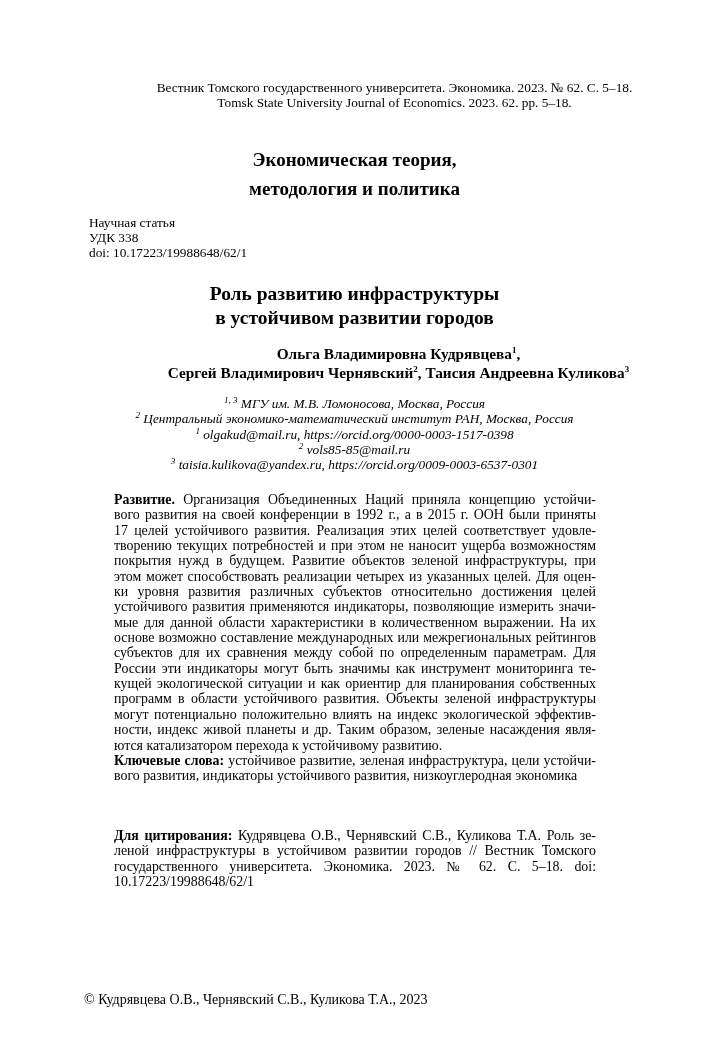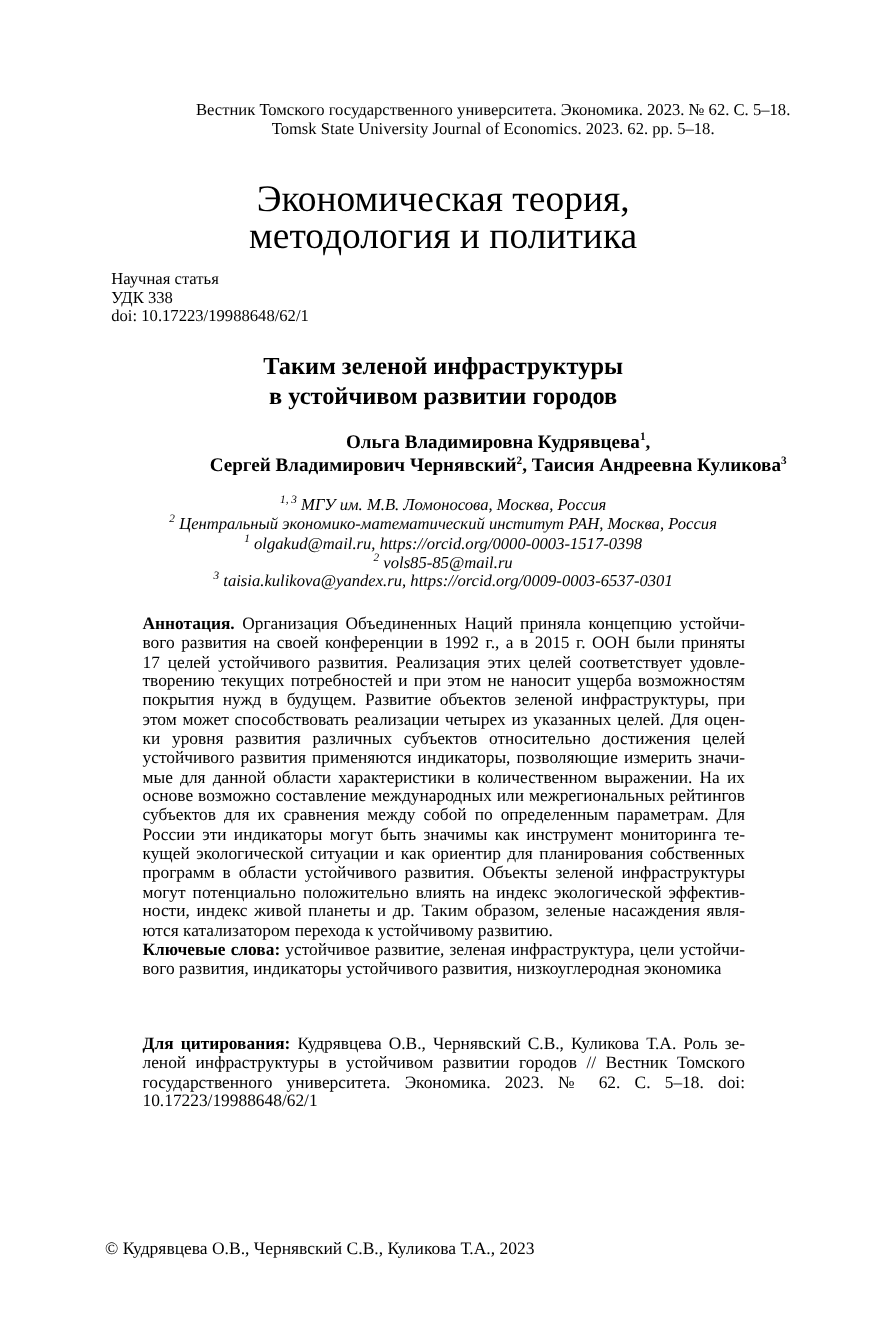--- a/index.html
+++ b/index.html
@@ -1,21 +1,21 @@
 <!DOCTYPE html>
 <html><head>
   <meta charset="utf-8">
   <style>
     html, body { margin: 0; padding: 0; background: #ffffff; }
     body { width: 709px; height: 1062px; position: relative; overflow: hidden;
            font-family: "Liberation Serif", serif; color: #000; }
     .abs { position: absolute; }
     .center { text-align: center; left: 0; width: 709px; }
     .header-line { font-size: 13.3px; line-height: 15px; padding-left: 40px; }
-    .section-title { font-size: 30px; font-weight: normal; line-height: 29px; }
+    .section-title { font-size: 19px; font-weight: bold; line-height: 29px; }
     .meta { left: 89px; font-size: 13.3px; line-height: 15px; }
     .article-title { font-size: 19.5px; font-weight: bold; line-height: 24px; }
     .authors { font-size: 15.3px; font-weight: bold; line-height: 19px; padding-left: 44px; }
     .authors sup, .aff sup { font-size: 9px; vertical-align: super; line-height: 0; }
     .aff { font-size: 13.3px; font-style: italic; line-height: 15.3px; }
     .body-block { left: 114px; width: 482px; font-size: 13.9px; line-height: 15.35px; }
     .jl { display: block; text-align: justify; text-align-last: justify; height: 15.35px; white-space: nowrap; }
     .ll { display: block; text-align: left; height: 15.35px; white-space: nowrap; }
     .b { font-weight: bold; }
     .footer { left: 84px; font-size: 14px; line-height: 15px; text-align: center; }
@@ -33,21 +33,21 @@
   <div>методология и политика</div>
 </div>
 
 <div class="abs meta" style="top:215px;">
   <div>Научная статья</div>
   <div>УДК 338</div>
   <div>doi: 10.17223/19988648/62/1</div>
 </div>
 
 <div class="abs center article-title" style="top:282px;">
-  <div>Таким зеленой инфраструктуры</div>
+  <div>Роль развитию инфраструктуры</div>
   <div>в устойчивом развитии городов</div>
 </div>
 
 <div class="abs center authors" style="top:344px;">
   <div>
     <span>Ольга Владимировна Кудрявцева</span><sup>1</sup><span>,</span>
   </div>
   <div>
     <span>Сергей Владимирович Чернявский</span><sup>2</sup><span>, </span><span>Таисия Андреевна Куликова</span><sup>3</sup>
   </div>
@@ -55,21 +55,21 @@
 
 <div class="abs center aff" style="top:396px;">
   <div><sup>1, 3</sup> <span>МГУ им. М.В. Ломоносова, Москва, Россия</span></div>
   <div><sup>2</sup> <span>Центральный экономико-математический институт РАН, Москва, Россия</span></div>
   <div><sup>1</sup> <span>olgakud@mail.ru, https://orcid.org/0000-0003-1517-0398</span></div>
   <div><sup>2</sup> <span>vols85-85@mail.ru</span></div>
   <div><sup>3</sup> <span>taisia.kulikova@yandex.ru, https://orcid.org/0009-0003-6537-0301</span></div>
 </div>
 
 <div class="abs body-block" style="top:492px;">
-  <span class="jl" style="white-space: nowrap; word-spacing: 0px; text-align: left;"><span class="b">Аннотация.</span><span> Организация Объединенных Наций приняла концепцию устойчи-</span></span>
+  <span class="jl" style="white-space: nowrap; word-spacing: 0px; text-align: left;"><span class="b">Развитие.</span><span> Организация Объединенных Наций приняла концепцию устойчи-</span></span>
   <span class="jl" style="white-space: nowrap; word-spacing: 0px; text-align: left;">вого развития на своей конференции в 1992 г., а в 2015 г. ООН были приняты</span>
   <span class="jl" style="white-space: nowrap; word-spacing: 0px; text-align: left;">17 целей устойчивого развития. Реализация этих целей соответствует удовле-</span>
   <span class="jl" style="white-space: nowrap; word-spacing: 0px; text-align: left;">творению текущих потребностей и при этом не наносит ущерба возможностям</span>
   <span class="jl" style="white-space: nowrap; word-spacing: 0px; text-align: left;">покрытия нужд в будущем. Развитие объектов зеленой инфраструктуры, при</span>
   <span class="jl" style="white-space: nowrap; word-spacing: 0px; text-align: left;">этом может способствовать реализации четырех из указанных целей. Для оцен-</span>
   <span class="jl" style="white-space: nowrap; word-spacing: 0px; text-align: left;">ки уровня развития различных субъектов относительно достижения целей</span>
   <span class="jl" style="white-space: nowrap; word-spacing: 0px; text-align: left;">устойчивого развития применяются индикаторы, позволяющие измерить значи-</span>
   <span class="jl" style="white-space: nowrap; word-spacing: 0px; text-align: left;">мые для данной области характеристики в количественном выражении. На их</span>
   <span class="jl" style="white-space: nowrap; word-spacing: 0px; text-align: left;">основе возможно составление международных или межрегиональных рейтингов</span>
   <span class="jl" style="white-space: nowrap; word-spacing: 0px; text-align: left;">субъектов для их сравнения между собой по определенным параметрам. Для</span>

